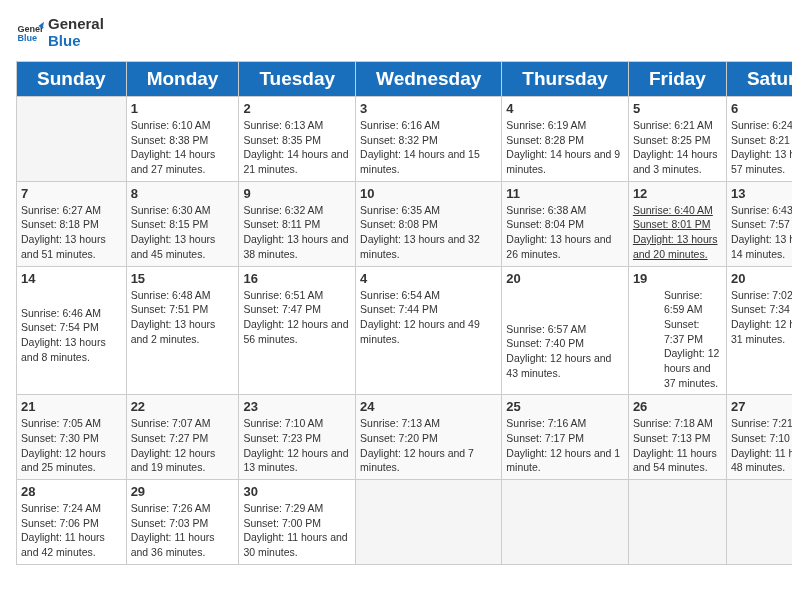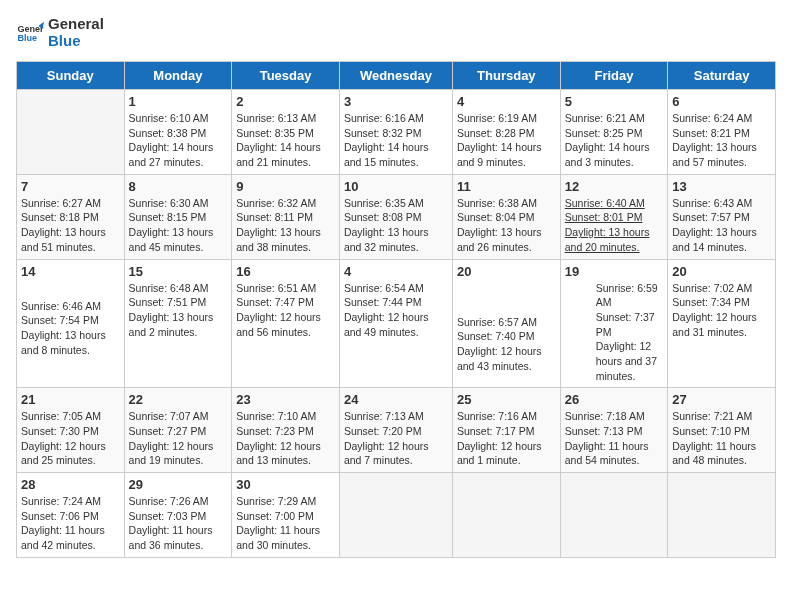--- a/index.html
+++ b/index.html
@@ -40,21 +40,21 @@
     table {
       width: 100%;
       border-collapse: collapse;
       font-size: 11px;
     }
     thead tr th {
       background-color: #1a6fbd;
       color: #fff;
       padding: 6px 20px;
       text-align: center;
-      font-size: 13px;
+      font-size: 19px;
       font-weight: bold;
       border: 1px solid #ccc;
     }
     tbody tr td {
       border: 1px solid #ccc;
       vertical-align: top;
       padding: 4px;
       min-height: 80px;
       width: 108px;
       color: #333;

